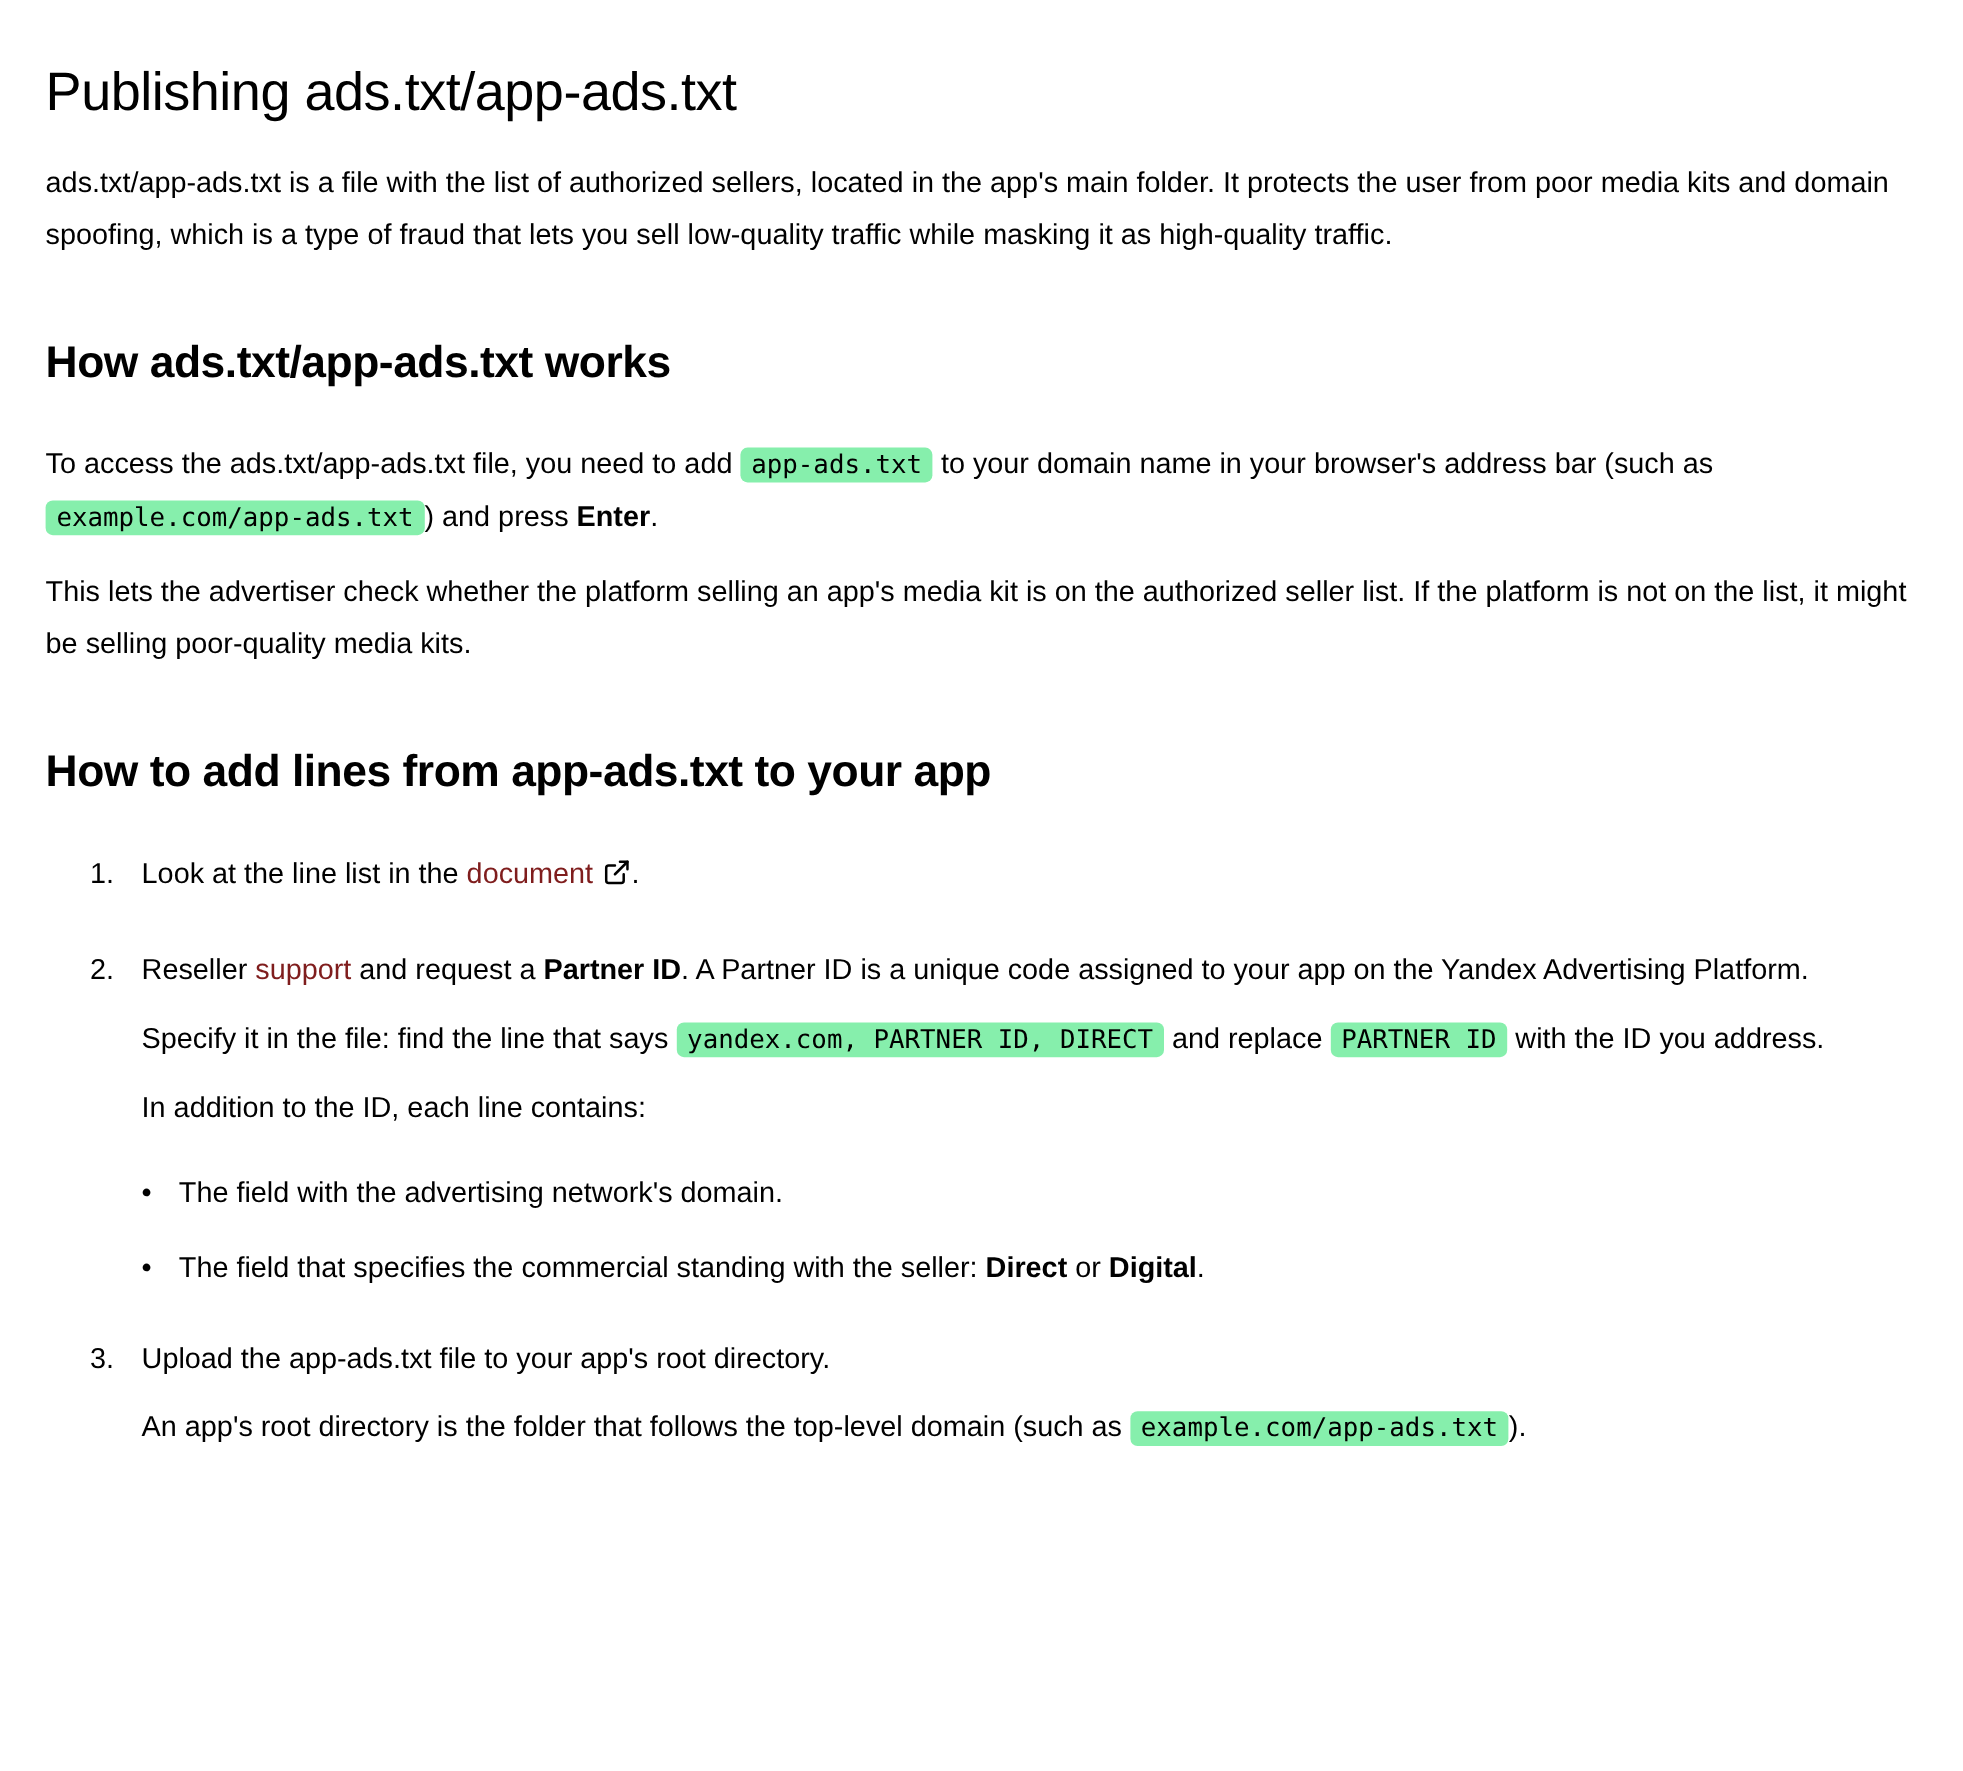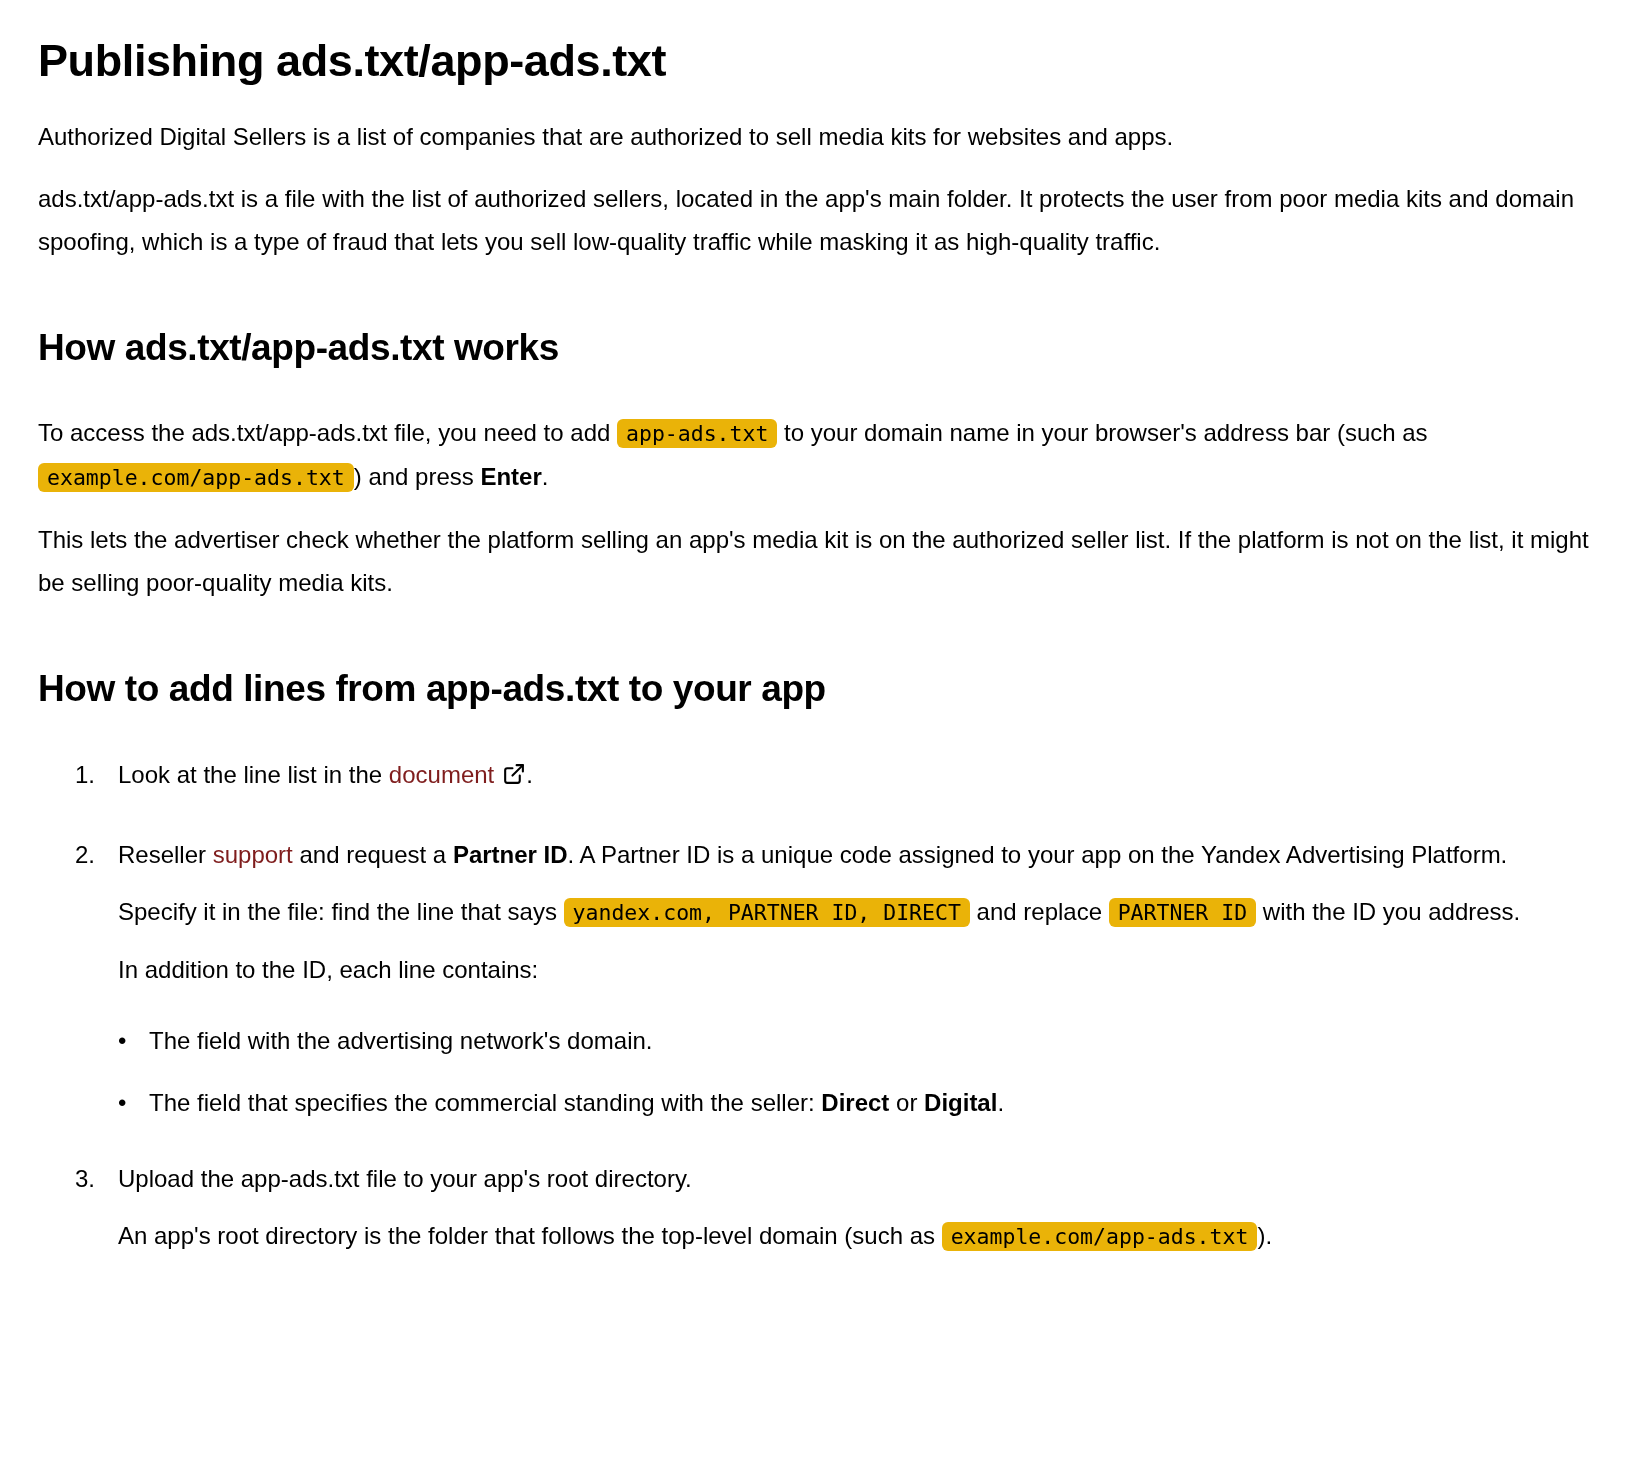--- a/index.html
+++ b/index.html
@@ -10,23 +10,23 @@
     -webkit-font-smoothing: antialiased;
   }
   .page {
     width: 1636px;
     min-height: 1476px;
     padding: 28px 44px 40px 38px;
   }
   h1 {
     font-size: 45px;
     line-height: 1.2;
-    font-weight: 700;
+    font-weight: 400;
     letter-spacing: -0.4px;
-    margin: 6px 0 27px 0;
+    margin: 22px 0 27px 0;
   }
   h2 {
     font-size: 37px;
     line-height: 1.25;
     font-weight: 700;
     letter-spacing: -0.4px;
     margin: 62px 0 40px 0;
   }
   p, .run {
     font-size: 24px;
@@ -36,21 +36,21 @@
   p { margin: 0 0 19px 0; }
   .b { font-weight: 700; }
   .lnk {
     color: #7f1d1d;
     text-decoration: none;
     cursor: pointer;
   }
   code.inline {
     font-family: "DejaVu Sans Mono", "Liberation Mono", monospace;
     font-size: 21.5px;
-    background: #eab308;
+    background: #86efac;
     border-radius: 6px;
     padding: 2px 9px;
     white-space: nowrap;
   }
   .olist { margin-left: 37px; }
   .oli { display: flex; margin-bottom: 33px; }
   .oli:last-child { margin-bottom: 0; }
   .oli-marker {
     flex: 0 0 43px;
     font-size: 24px;
@@ -75,21 +75,20 @@
   }
   .ext-icon svg { display: inline-block; }
 </style>
 </head>
 <body>
 
 <div class="page">
 
   <h1>Publishing ads.txt/app-ads.txt</h1>
 
-  <p>Authorized Digital Sellers is a list of companies that are authorized to sell media kits for websites and apps.</p>
 
   <p>ads.txt/app-ads.txt is a file with the list of authorized sellers, located in the app's main folder. It protects the user from poor media kits and domain spoofing, which is a type of fraud that lets you sell low-quality traffic while masking it as high-quality traffic.</p>
 
   <h2>How ads.txt/app-ads.txt works</h2>
 
   <p><span class="run">To access the ads.txt/app-ads.txt file, you need to add </span><code class="inline">app-ads.txt</code><span class="run"> to your domain name in your browser's address bar (such as </span><code class="inline">example.com/app-ads.txt</code><span class="run">) and press </span><span class="b run">Enter</span><span class="run">.</span></p>
 
   <p>This lets the advertiser check whether the platform selling an app's media kit is on the authorized seller list. If the platform is not on the list, it might be selling poor-quality media kits.</p>
 
   <h2>How to add lines from app-ads.txt to your app</h2>

